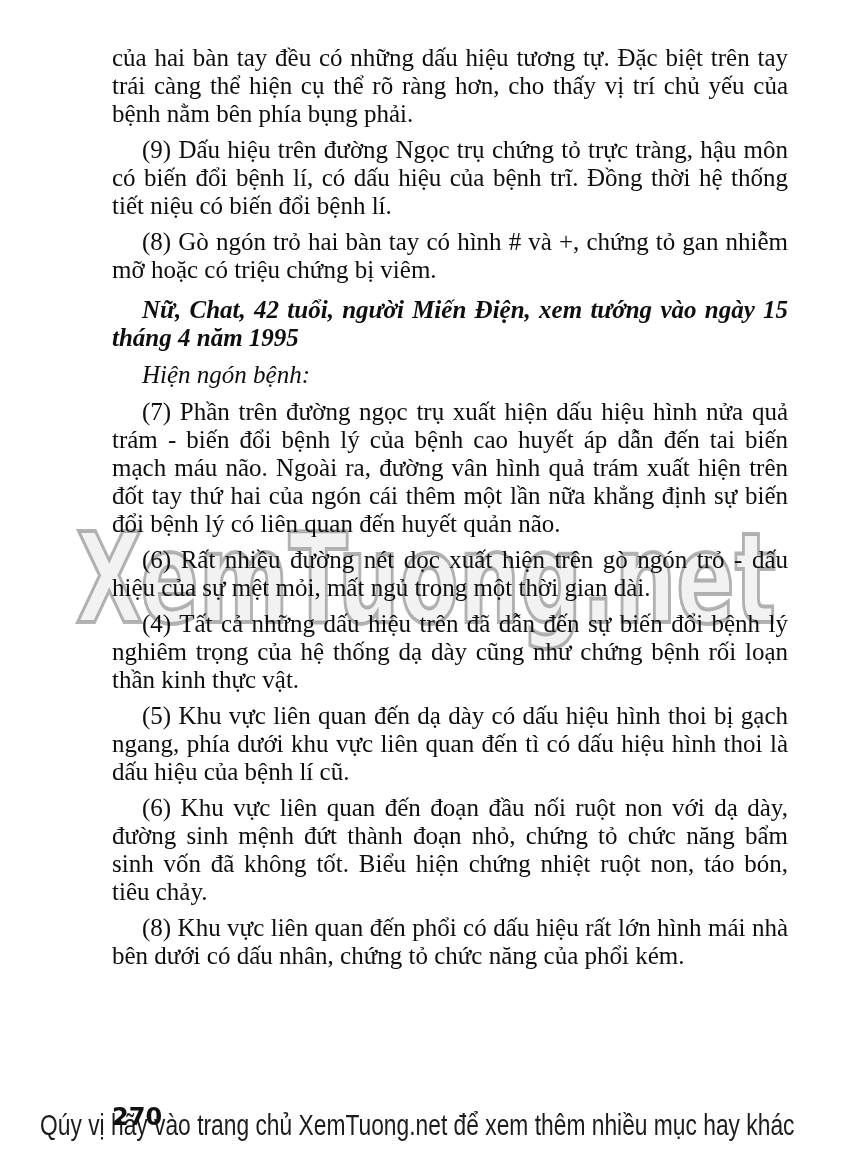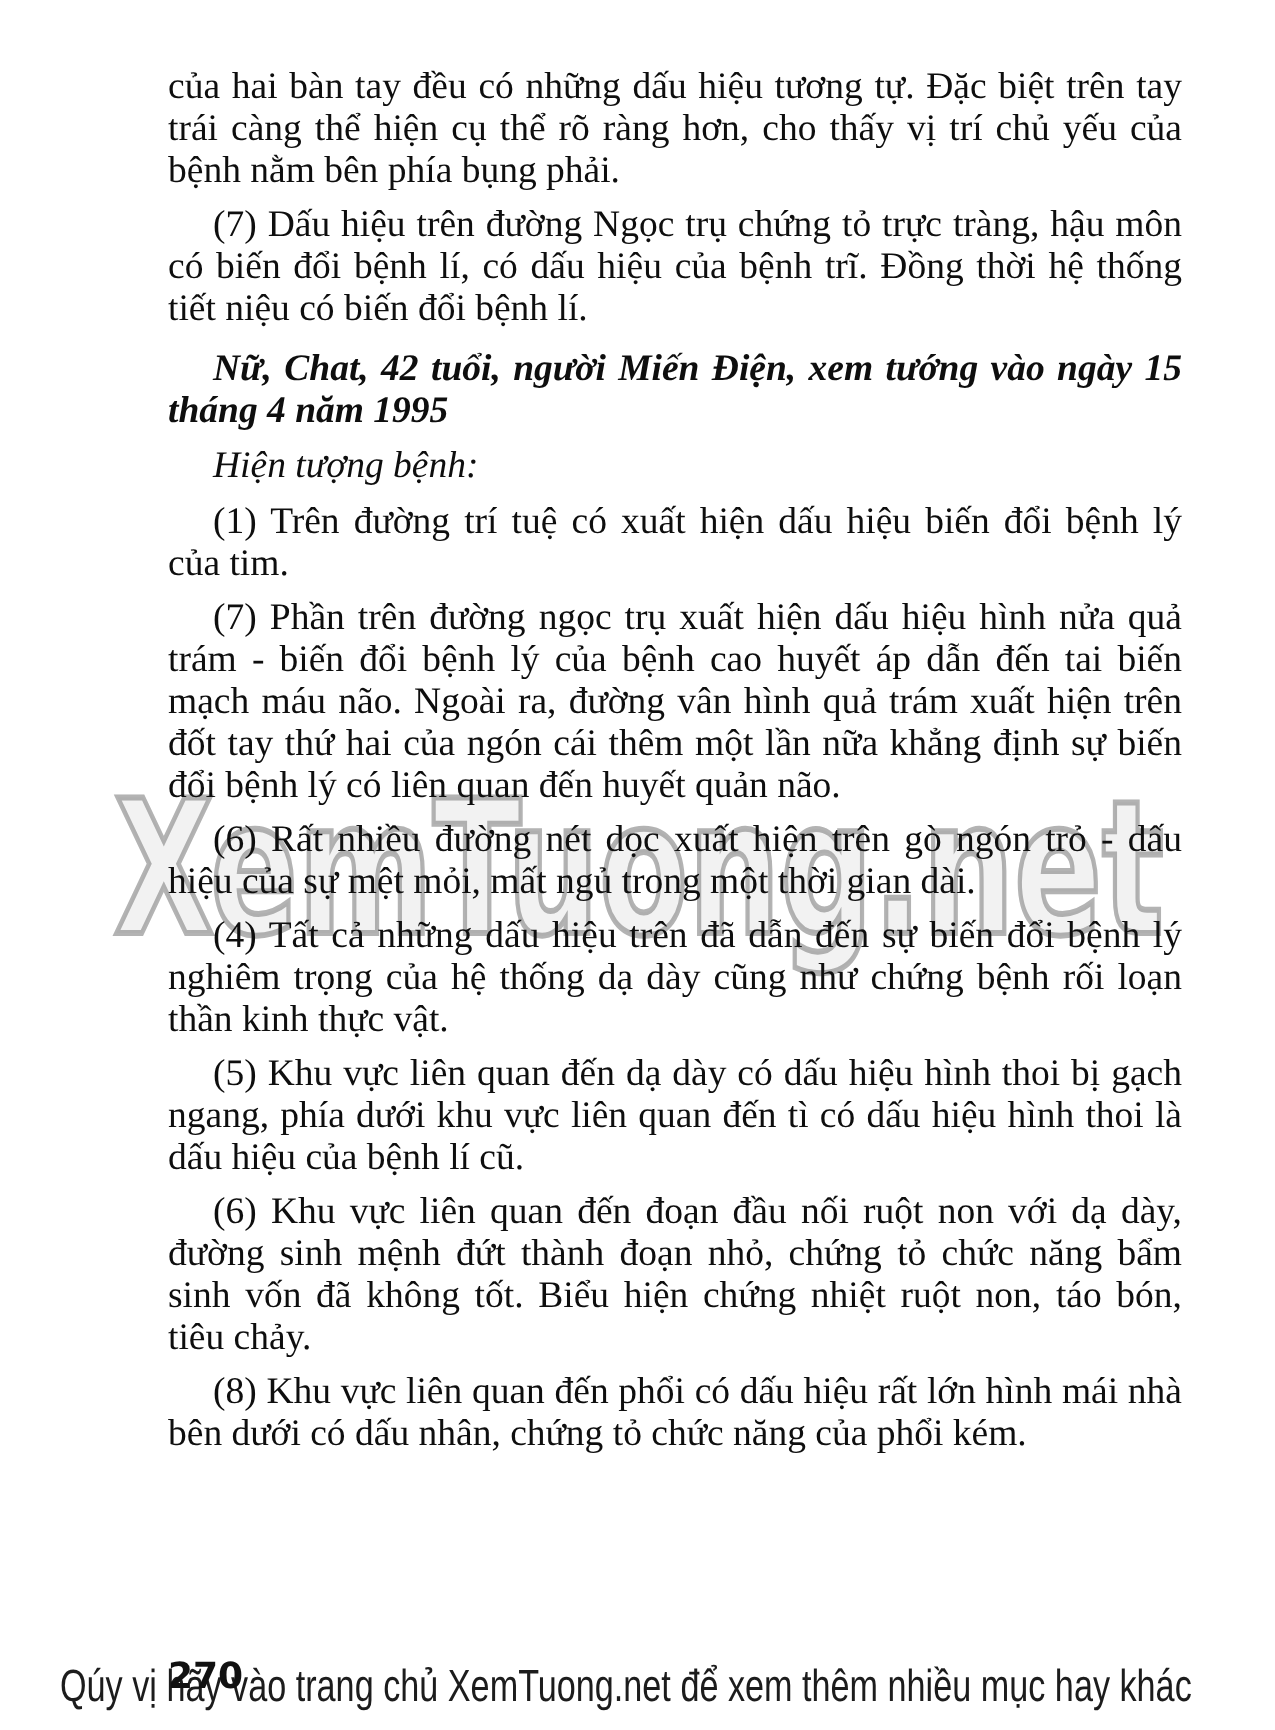--- a/index.html
+++ b/index.html
@@ -69,24 +69,24 @@
 <body>
 
 <div class="page">
 
   <svg class="watermark" width="724" height="152" viewBox="0 0 724 152">
     <text x="8" y="119" font-family="DejaVu Sans, sans-serif" font-weight="bold" font-size="124" textLength="700" lengthAdjust="spacingAndGlyphs" fill="rgba(150,150,150,0.12)" stroke="#b3b3b3" stroke-width="4" paint-order="stroke">XemTuong.net</text>
   </svg>
 
   <div class="page-content">
       <p class="body no-indent">của hai bàn tay đều có những dấu hiệu tương tự. Đặc biệt trên tay trái càng thể hiện cụ thể rõ ràng hơn, cho thấy vị trí chủ yếu của bệnh nằm bên phía bụng phải.</p>
-      <p class="body">(7) Dấu hiệu trên đường Ngọc trụ chứng tỏ trực tràng, hậu môn có biến đổi bệnh lí, có dấu hiệu của bệnh trĩ. Đồng thời hệ thống tiết niệu có biến đổi bệnh lí.</p>
+      <p class="body">(9) Dấu hiệu trên đường Ngọc trụ chứng tỏ trực tràng, hậu môn có biến đổi bệnh lí, có dấu hiệu của bệnh trĩ. Đồng thời hệ thống tiết niệu có biến đổi bệnh lí.</p>
+      <p class="body">(8) Gò ngón trỏ hai bàn tay có hình # và +, chứng tỏ gan nhiễm mỡ hoặc có triệu chứng bị viêm.</p>
       <p class="heading">Nữ, Chat, 42 tuổi, người Miến Điện, xem tướng vào ngày 15 tháng 4 năm 1995</p>
-      <p class="subheading">Hiện tượng bệnh:</p>
-      <p class="body">(1) Trên đường trí tuệ có xuất hiện dấu hiệu biến đổi bệnh lý của tim.</p>
+      <p class="subheading">Hiện ngón bệnh:</p>
       <p class="body">(7) Phần trên đường ngọc trụ xuất hiện dấu hiệu hình nửa quả trám - biến đổi bệnh lý của bệnh cao huyết áp dẫn đến tai biến mạch máu não. Ngoài ra, đường vân hình quả trám xuất hiện trên đốt tay thứ hai của ngón cái thêm một lần nữa khẳng định sự biến đổi bệnh lý có liên quan đến huyết quản não.</p>
       <p class="body">(6) Rất nhiều đường nét dọc xuất hiện trên gò ngón trỏ - dấu hiệu của sự mệt mỏi, mất ngủ trong một thời gian dài.</p>
       <p class="body">(4) Tất cả những dấu hiệu trên đã dẫn đến sự biến đổi bệnh lý nghiêm trọng của hệ thống dạ dày cũng như chứng bệnh rối loạn thần kinh thực vật.</p>
       <p class="body">(5) Khu vực liên quan đến dạ dày có dấu hiệu hình thoi bị gạch ngang, phía dưới khu vực liên quan đến tì có dấu hiệu hình thoi là dấu hiệu của bệnh lí cũ.</p>
       <p class="body">(6) Khu vực liên quan đến đoạn đầu nối ruột non với dạ dày, đường sinh mệnh đứt thành đoạn nhỏ, chứng tỏ chức năng bẩm sinh vốn đã không tốt. Biểu hiện chứng nhiệt ruột non, táo bón, tiêu chảy.</p>
       <p class="body">(8) Khu vực liên quan đến phổi có dấu hiệu rất lớn hình mái nhà bên dưới có dấu nhân, chứng tỏ chức năng của phổi kém.</p>
     </div>
 
   <div class="page-number">270</div>
 

